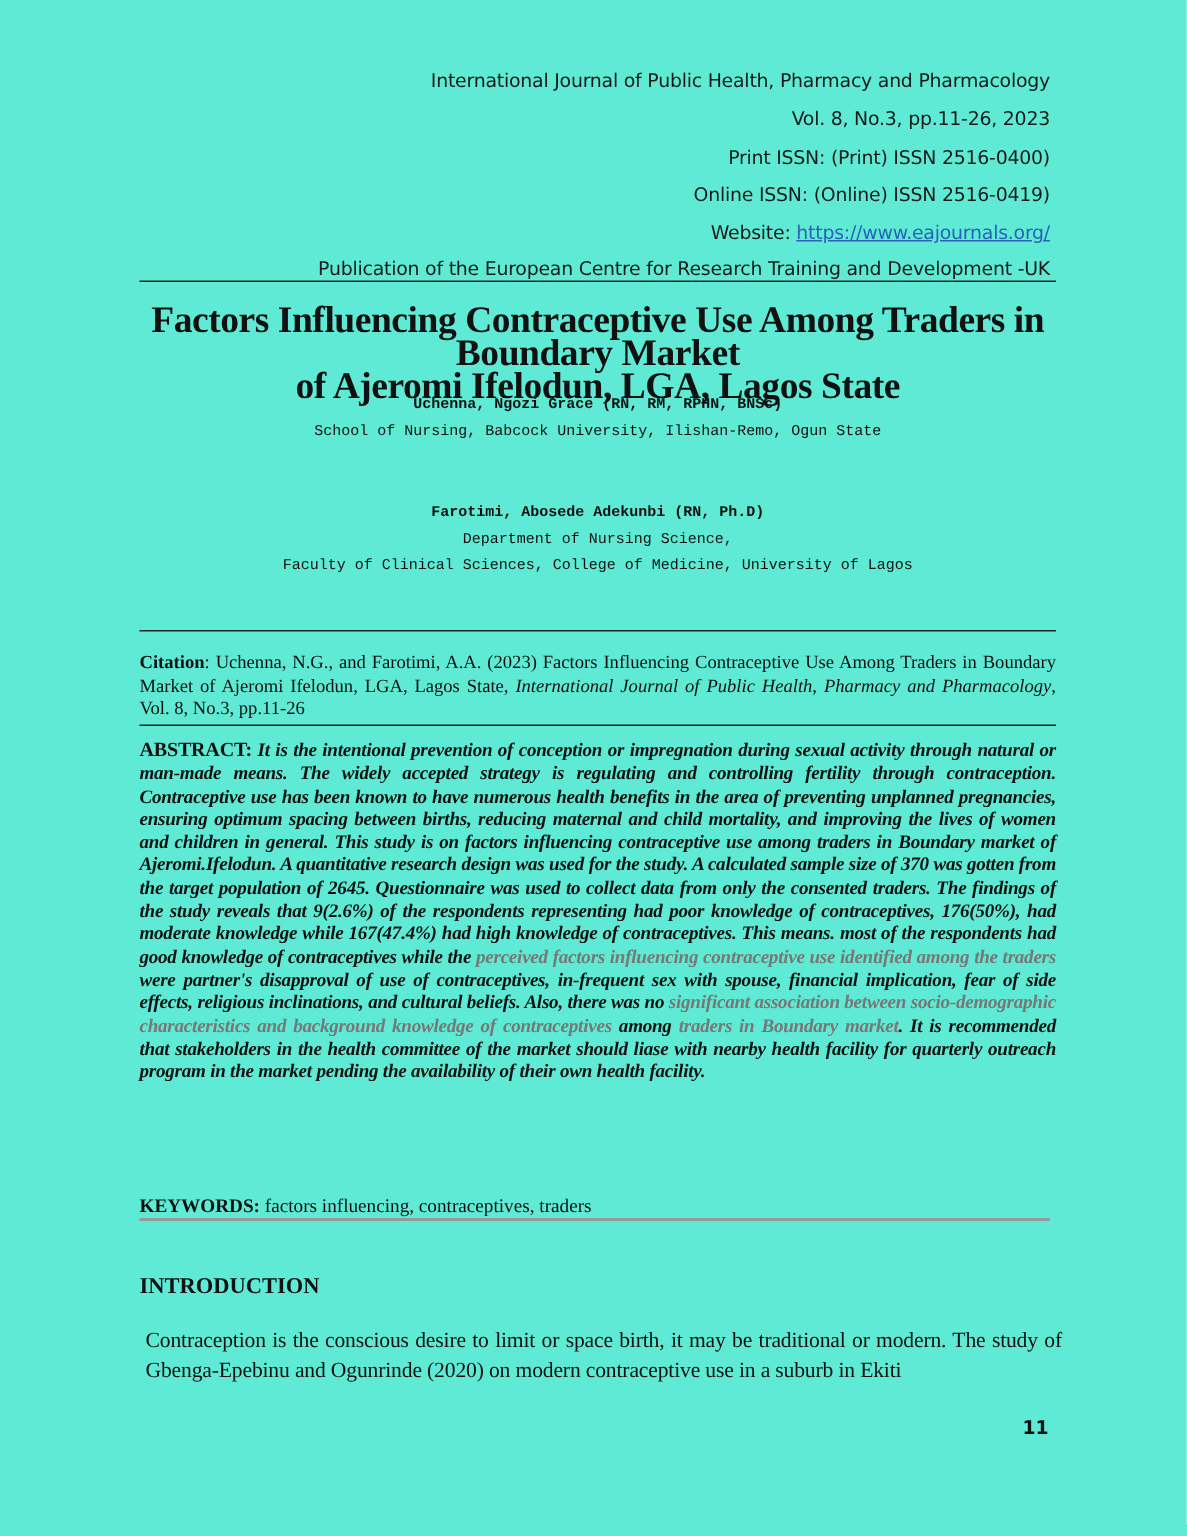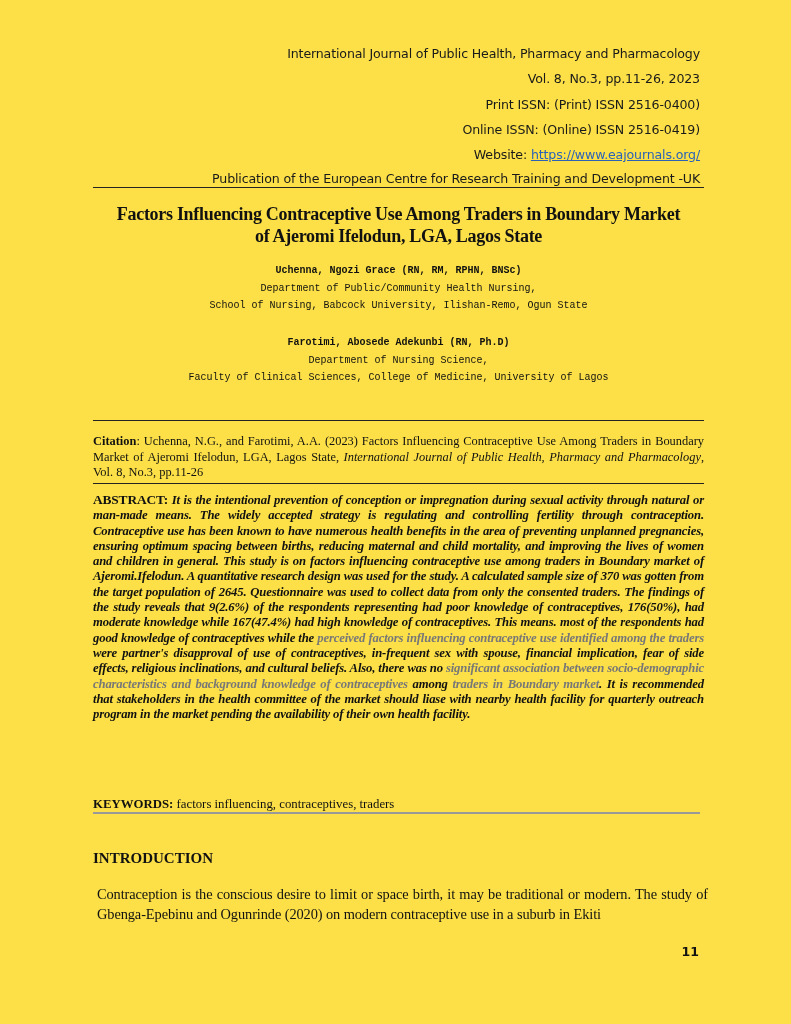--- a/index.html
+++ b/index.html
@@ -1,23 +1,23 @@
 <!DOCTYPE html>
 <html><head>
 <meta charset="utf-8">
 <style>
   html, body { margin:0; padding:0; background:#ffffff; }
   body { width:791px; height:1024px; position:relative; overflow:hidden; color:#111; }
-  .page { position:absolute; left:0; top:0; width:791px; height:1024px; background:#fde047; }
+  .page { position:absolute; left:0; top:0; width:791px; height:1024px; background:#5eead4; }
 
   .hdr { position:absolute; right:91px; font-family:"DejaVu Sans", sans-serif; font-size:12.6px; color:#1a1a1a; text-align:right; white-space:nowrap; letter-spacing:-0.15px; }
   .hdr a { color:#2a62b8; text-decoration:underline;text-align:center; }
   .hdr-rule { position:absolute; left:93px; top:187px; width:611px; height:1px; background:#222; }
 
-  .title { position:absolute; left:93px; width:611px; top:203px; text-align:center; font-family:"Liberation Serif", serif; font-weight:bold; font-size:18px; line-height:22px; color:#111; letter-spacing:-0.3px; }
+  .title { position:absolute; left:93px; width:611px; top:203px; text-align:center; font-family:"Liberation Serif", serif; font-weight:bold; font-size:25px; line-height:22px; color:#111; letter-spacing:-0.3px; }
 
   .auth { position:absolute; left:93px; width:611px; text-align:center; font-family:Liberation Mono, monospace; font-size:10px; line-height:17.5px; color:#111; }
   .auth .name { font-weight:bold; }
 
   .doi-row { position:absolute; left:93px; top:401px; width:611px; font-family:"Liberation Serif", serif; font-size:14.2px; color:#111; white-space:nowrap; }
   .doi-row a { color:#2a46b5; text-decoration:underline; }
   .doi-row .pub { position:absolute; right:0; top:0; }
   .doi-rule { position:absolute; left:93px; top:420px; width:611px; height:1px; background:#222; }
 
   .cite { position:absolute; left:93px; top:434px; width:611px; font-family:"Liberation Serif", serif; font-size:12.4px; line-height:15.6px; text-align:justify; color:#111; }
@@ -52,21 +52,20 @@
   <div class="hdr" style="top:171px;">Publication of the European Centre for Research Training and Development -UK</div>
   <div class="hdr-rule"></div>
 
   <div class="title">
     <div>Factors Influencing Contraceptive Use Among Traders in Boundary Market</div>
     <div>of Ajeromi Ifelodun, LGA, Lagos State</div>
   </div>
 
   <div class="auth" style="top:262px;">
     <div class="name">Uchenna, Ngozi Grace (RN, RM, RPHN, BNSc)</div>
-    <div>Department of Public/Community Health Nursing,</div>
     <div>School of Nursing, Babcock University, Ilishan-Remo, Ogun State</div>
   </div>
 
   <div class="auth" style="top:334px;">
     <div class="name">Farotimi, Abosede Adekunbi (RN, Ph.D)</div>
     <div>Department of Nursing Science,</div>
     <div>Faculty of Clinical Sciences, College of Medicine, University of Lagos</div>
   </div>
 
   <div class="doi-rule"></div>

